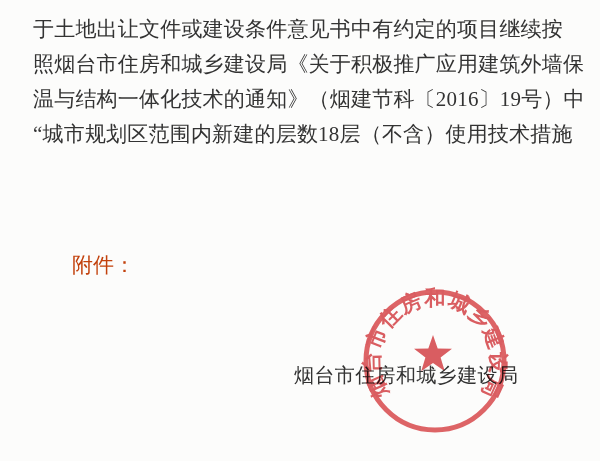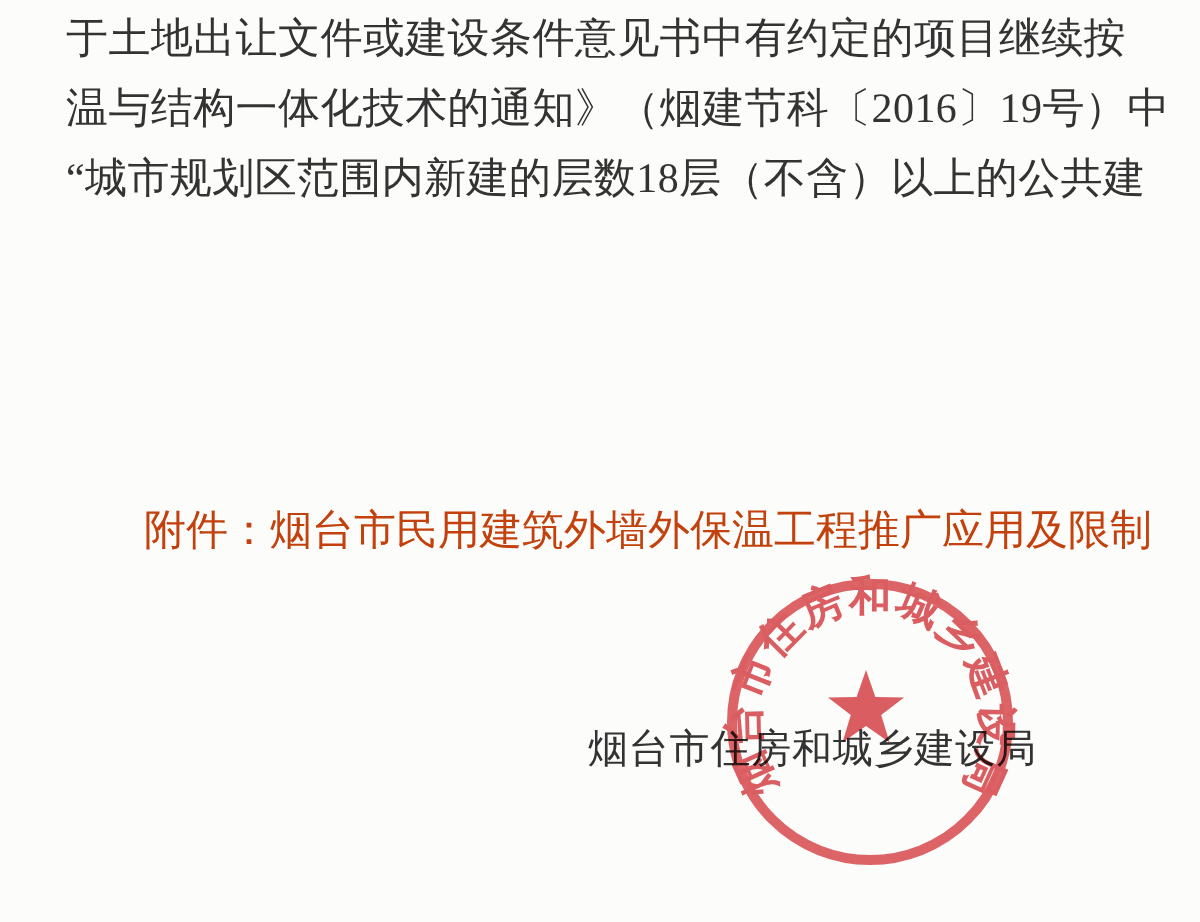--- a/index.html
+++ b/index.html
@@ -11,21 +11,21 @@
   }
   .page{
     position:relative;
     width:600px;height:461px;
     background:#fcfcfb;
     color:#333;
   }
   
   .body-text{
     position:absolute;
-    left:33px;top:2px;width:530px;
+    left:33px;top:12px;width:530px;
     font-size:21px;line-height:35px;
     letter-spacing:0.2px;
     color:#333;
   }
   .body-text .line{white-space:nowrap;}
   
   .attachment{
     position:absolute;
     left:72px;top:246px;
     display:flex;
@@ -59,28 +59,28 @@
     font-size:21px;
   }
 </style>
 </head>
 <body>
 
 <div class="page">
 
   <div class="body-text">
     <div class="line">于土地出让文件或建设条件意见书中有约定的项目继续按</div>
+    <div class="line">照烟台市住房和城乡建设局《关于积极推广应用建筑外墙保</div>
     <div class="line">温与结构一体化技术的通知》（烟建节科〔2016〕19号）中</div>
-    <div class="line">“城市规划区范围内新建的层数18层（不含）以上的公共建</div>
+    <div class="line">“城市规划区范围内新建的层数18层（不含）使用技术措施</div>
   </div>
 
   <div class="attachment">
     <span class="att-label">附件：</span>
     <span class="att-content">
-      <div class="line">烟台市民用建筑外墙外保温工程推广应用及限制</div>
     </span>
   </div>
 
   <div class="signature">
     <div class="issuer">烟台市住房和城乡建设局</div>
   </div>
 
   <svg class="seal" viewBox="0 0 170 170" width="170" height="170" xmlns="http://www.w3.org/2000/svg">
     <circle cx="85" cy="85" r="69" fill="none" stroke="#dc4f53" stroke-width="5"></circle>
     <path id="sealArc" d="M 39.1 117.1 A 56 56 0 1 1 130.9 117.1" fill="none"></path>

